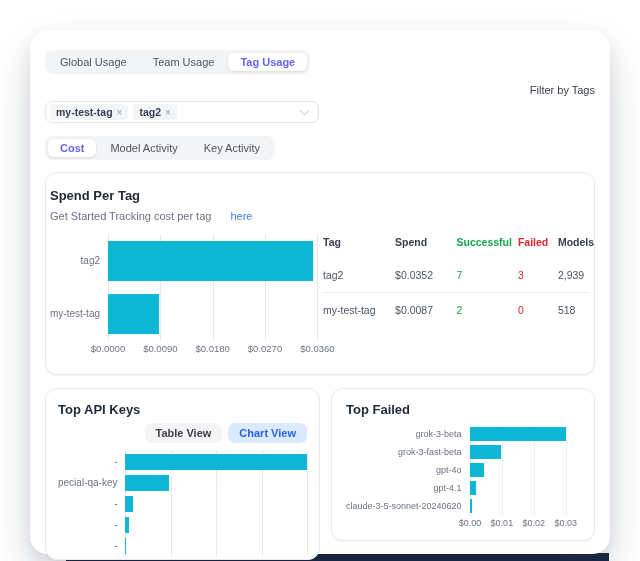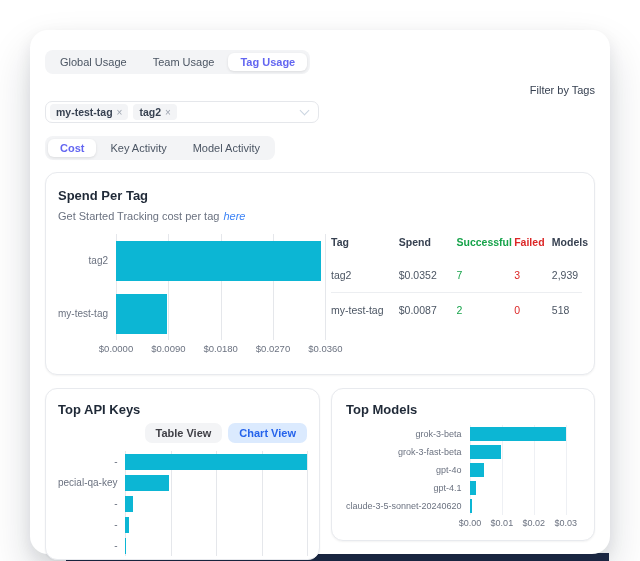--- a/index.html
+++ b/index.html
@@ -28,23 +28,23 @@
   .chip .x { color: #9ca3af; font-weight: 400; font-size: 10px; cursor: pointer; }
   .chev { margin-left: auto; width: 7px; height: 7px; border-right: 1.5px solid #cbd5e1;
     border-bottom: 1.5px solid #cbd5e1; transform: rotate(45deg); margin-top: -3px; }
 
   .subtab-row { margin-top: 13px; }
 
   .card { border: 1px solid #e8eaee; border-radius: 12px; background: #fff;
     box-shadow: 0 1px 2px rgba(0,0,0,.05); }
   .card-title { font-size: 13px; font-weight: 700; color: #1f2937; }
   .subtitle { margin-top: 7px; font-size: 11px; color: #6b7280; }
-  .subtitle .link { color: #3b82f6; margin-left: 4px; cursor: pointer; font-style: italic; }
-
-  .spend-card { margin-top: 12px; height: 203px; padding: 15px 12px; overflow: hidden; }
+  .subtitle .link { color: #3b82f6; margin-left: 19px; cursor: pointer; }
+
+  .spend-card { margin-top: 12px; height: 203px; padding: 15px 4px; overflow: hidden; }
   .spend-body { display: flex; margin-top: 12px; }
   .chart1 { width: 272px; flex: 0 0 auto; }
 
   .cb { display: flex; }
   .clabels { display: flex; flex-direction: column; flex: 0 0 auto; }
   .clabel { display: flex; align-items: center; justify-content: flex-end;
     padding-right: 8px; font-size: 10px; color: #6b7280; white-space: nowrap; }
   .cplot { position: relative; flex: 1; }
   .gridline { position: absolute; top: 0; bottom: 0; width: 1px; background: #e5e7eb; }
   .chart3 .gridline { background: #eef0f4; }
@@ -100,22 +100,22 @@
         <span>tag2</span>
         <span class="x">×</span>
       </span>
       <span class="chev"></span>
     </div>
 
     
     <div class="subtab-row">
       <div class="tabbar">
         <div class="tab active">Cost</div>
+        <div class="tab">Model Activity</div>
         <div class="tab">Key Activity</div>
-        <div class="tab">Model Activity</div>
       </div>
     </div>
 
     
     <div class="card spend-card">
       <div class="card-title">Spend Per Tag</div>
       <div class="subtitle">
         <span>Get Started Tracking cost per tag</span><span class="link">here</span>
       </div>
       <div class="spend-body">
@@ -210,21 +210,21 @@
                 <div class="cbar" style="top: 23.5px; height: 16px; width: 24%; background: rgb(12, 182, 212);"></div>
                 <div class="cbar" style="top: 44.5px; height: 16px; width: 4.3%; background: rgb(12, 182, 212);"></div>
                 <div class="cbar" style="top: 65.5px; height: 16px; width: 2%; background: rgb(12, 182, 212);"></div>
                 <div class="cbar" style="top: 86.5px; height: 16px; width: 0.3%; background: rgb(12, 182, 212);"></div>
               </div>
             </div>
           </div>
       </div>
 
       <div class="card models-card">
-        <div class="card-title">Top Models</div>
+        <div class="card-title">Top Failed</div>
         <div class="chart3">
             <div class="cb">
               <div class="clabels">
                 <div class="clabel" style="height: 18px;">grok-3-beta</div>
                 <div class="clabel" style="height: 18px;">grok-3-fast-beta</div>
                 <div class="clabel" style="height: 18px;">gpt-4o</div>
                 <div class="clabel" style="height: 18px;">gpt-4.1</div>
                 <div class="clabel" style="height: 18px;">claude-3-5-sonnet-20240620</div>
               </div>
               <div class="cplot" style="height: 90px;">

